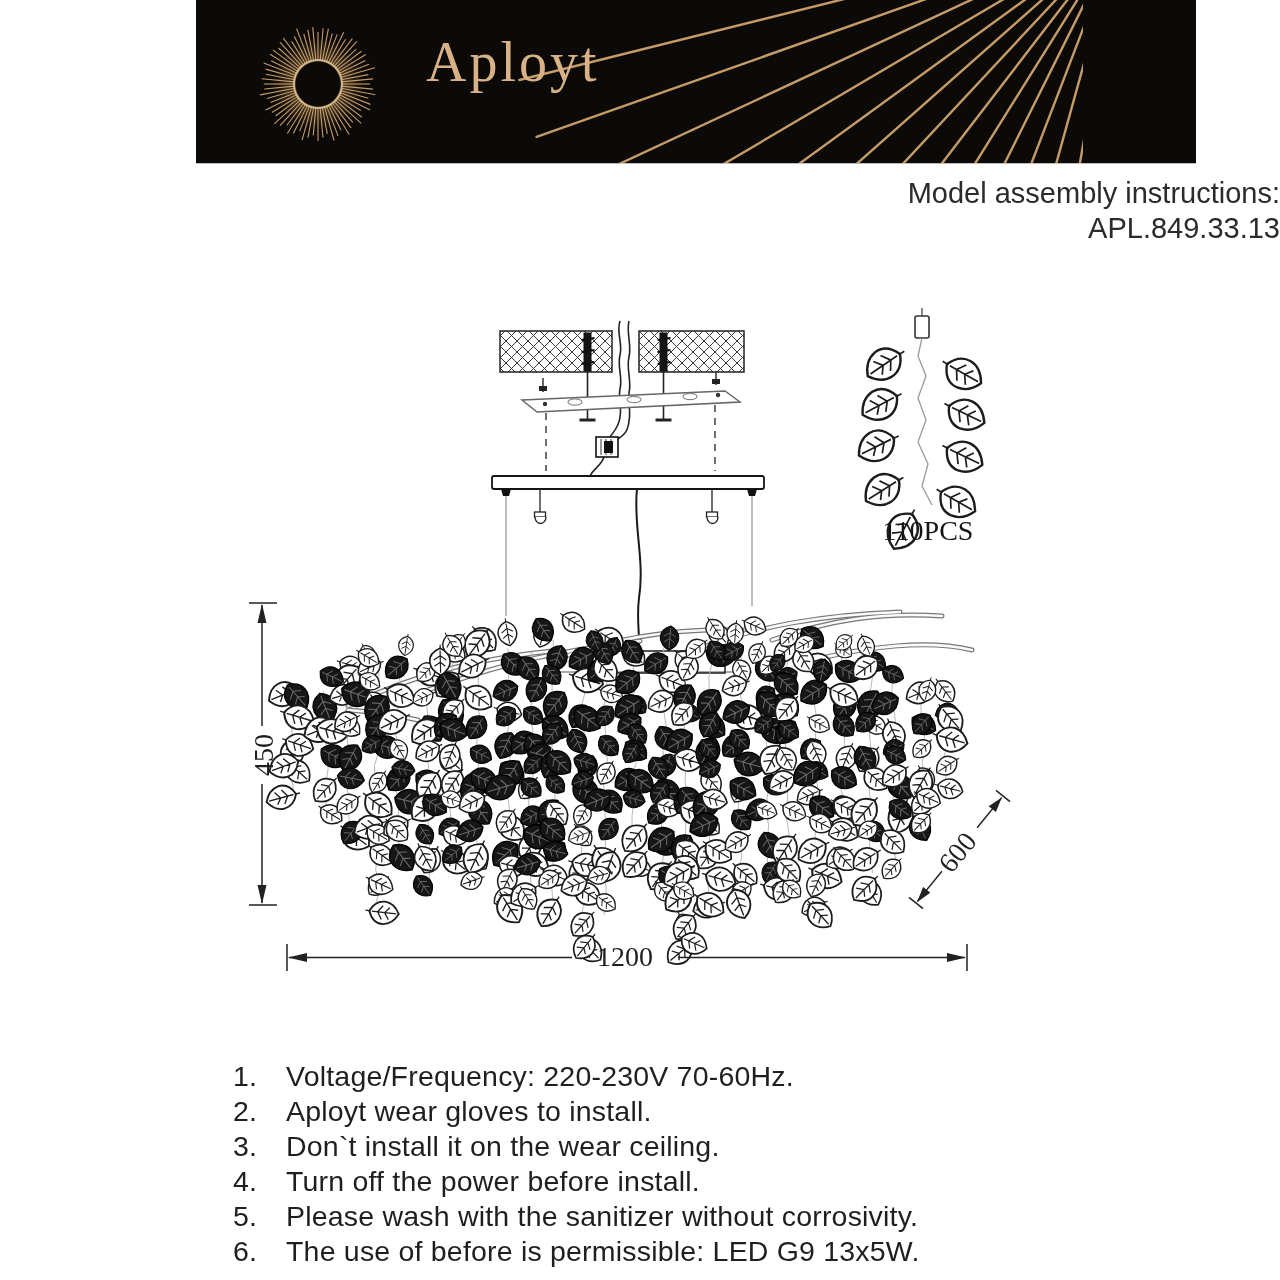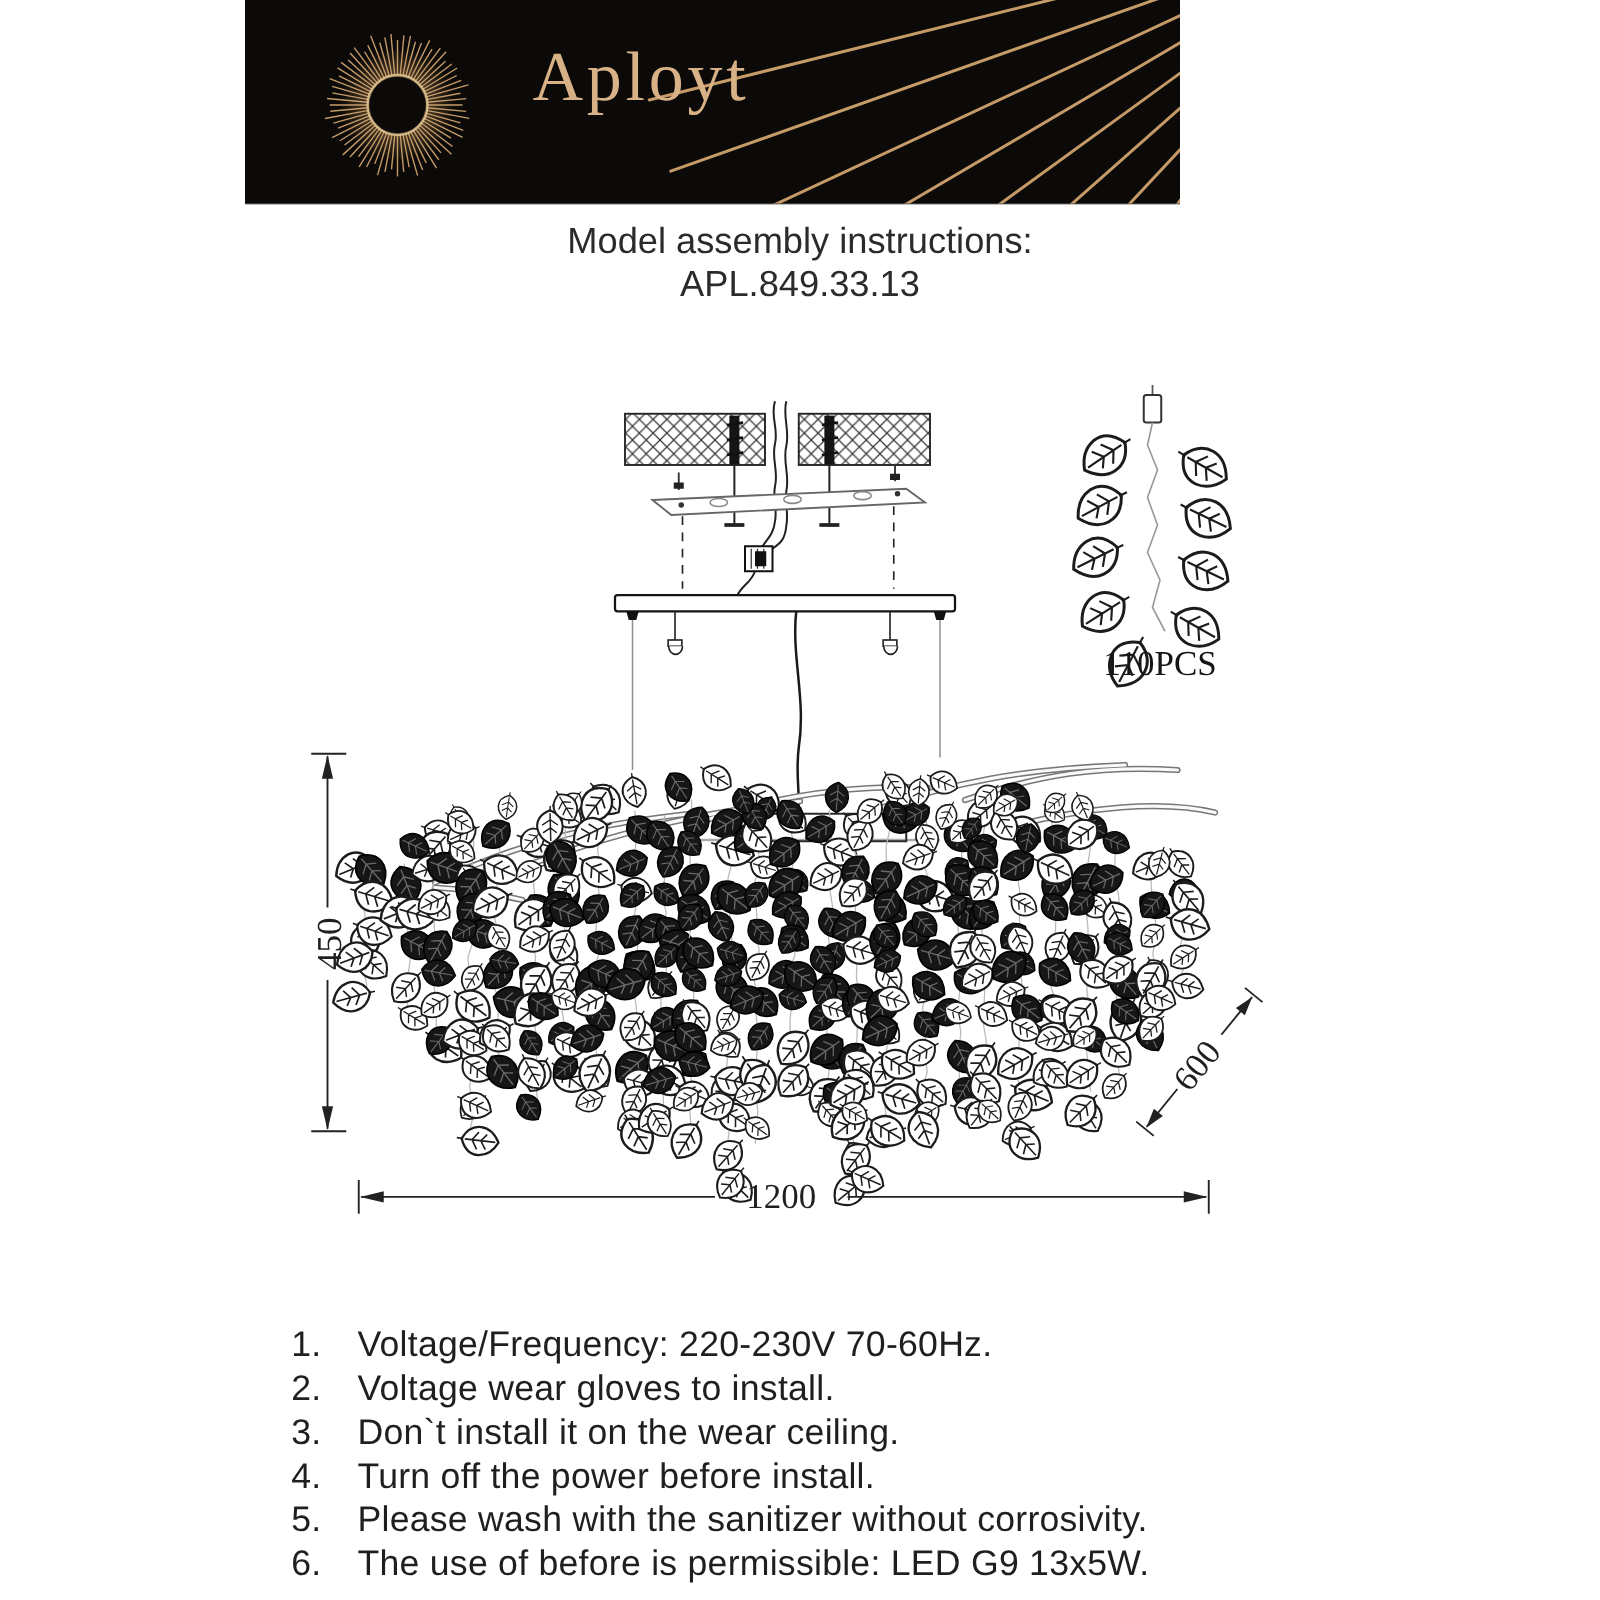--- a/index.html
+++ b/index.html
@@ -1,25 +1,25 @@
 <!DOCTYPE html>
 <html><head>
 <meta charset="utf-8">
 <style>
   html,body{margin:0;padding:0;background:#ffffff;}
   .page{position:relative;width:1280px;height:1280px;background:#fff;overflow:hidden;
         font-family:"Liberation Sans",sans-serif;color:#232323;}
   
-  .banner{position:absolute;left:196px;top:0;width:748px;height:163px;background:#0b0a08;
+  .banner{position:absolute;left:196px;top:0;width:1000px;height:163px;background:#0b0a08;
           overflow:hidden;box-shadow:0 1px 0 #bdbdbd;}
   .banner svg{position:absolute;left:0;top:0;}
   .brand{position:absolute;left:230px;top:30px;font-size:56px;letter-spacing:3px;
          color:#d8b286;font-family:"Liberation Serif",serif;font-weight:400;}
   
-  .title{position:absolute;left:0;top:176px;width:1280px;text-align:center;line-height:35px;}
+  .title{position:absolute;left:0;top:176px;width:1280px;text-align:right;line-height:35px;}
   .title div{font-size:29px;color:#2b2b2b;}
   
   .drawing{position:absolute;left:0;top:0;width:1280px;height:1280px;}
   text.dim{font-family:"Liberation Serif",serif;font-size:28px;fill:#1f1f1f;}
   text.pcs{font-family:"Liberation Serif",serif;font-size:28px;fill:#151515;}
   
   .instructions{position:absolute;left:233px;top:1059px;width:860px;}
   .inst-row{display:flex;font-size:28.5px;line-height:34.9px;color:#1f1f1f;letter-spacing:.2px;}
   .inst-row .num{width:53px;flex:0 0 53px;}
   .inst-row .txt{flex:1;}
@@ -700,21 +700,21 @@
     <text class="dim" transform="translate(957,852) rotate(-51)" y="10" text-anchor="middle">600</text>
   </svg>
 
   <div class="instructions">
     <div class="inst-row">
       <span class="num">1.</span>
       <span class="txt">Voltage/Frequency: 220-230V 70-60Hz.</span>
     </div>
     <div class="inst-row">
       <span class="num">2.</span>
-      <span class="txt">Voltage wear gloves to install.</span>
+      <span class="txt">Aployt wear gloves to install.</span>
     </div>
     <div class="inst-row">
       <span class="num">3.</span>
       <span class="txt">Don`t install it on the wear ceiling.</span>
     </div>
     <div class="inst-row">
       <span class="num">4.</span>
       <span class="txt">Turn off the power before install.</span>
     </div>
     <div class="inst-row">

